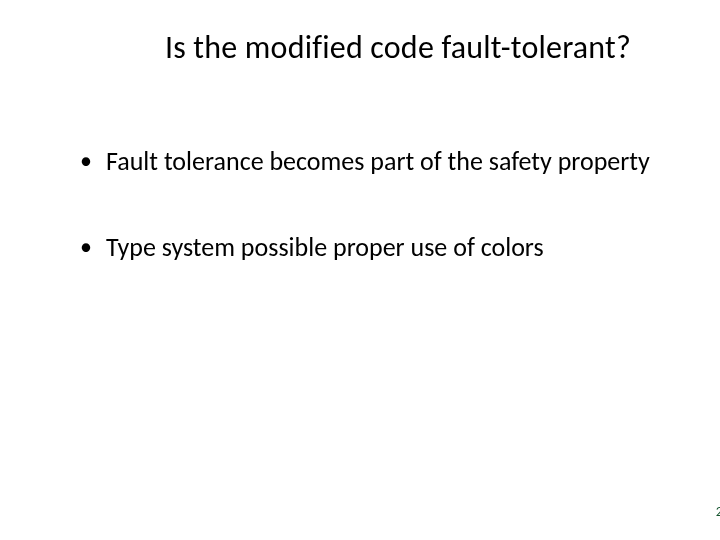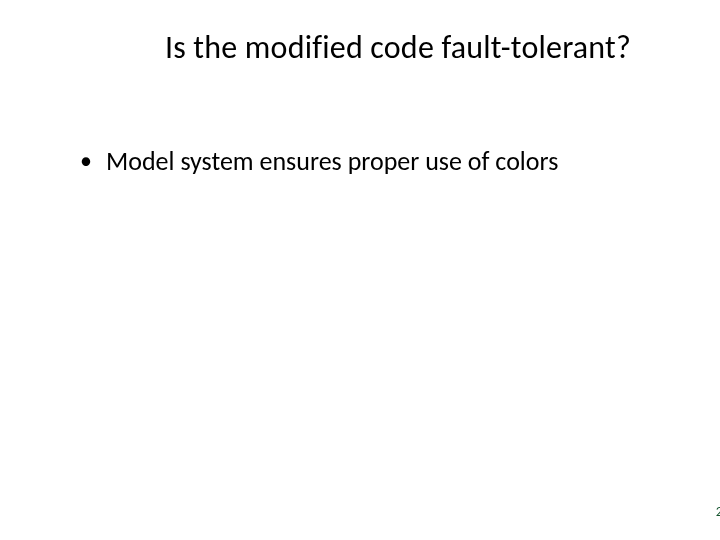--- a/index.html
+++ b/index.html
@@ -51,16 +51,17 @@
       font-size: 14px;
       color: #14532d;
     }
   </style>
 </head>
 <body>
 
 <div class="slide">
   <h1 class="title">Is the modified code fault-tolerant?</h1>
   <ul class="bullets">
-    <li>Model system ensures proper use of colors</li>
+    <li>Fault tolerance becomes part of the safety property</li>
+    <li>Type system possible proper use of colors</li>
   </ul>
   <div class="page-number">20</div>
 </div>
 
 </body></html>

